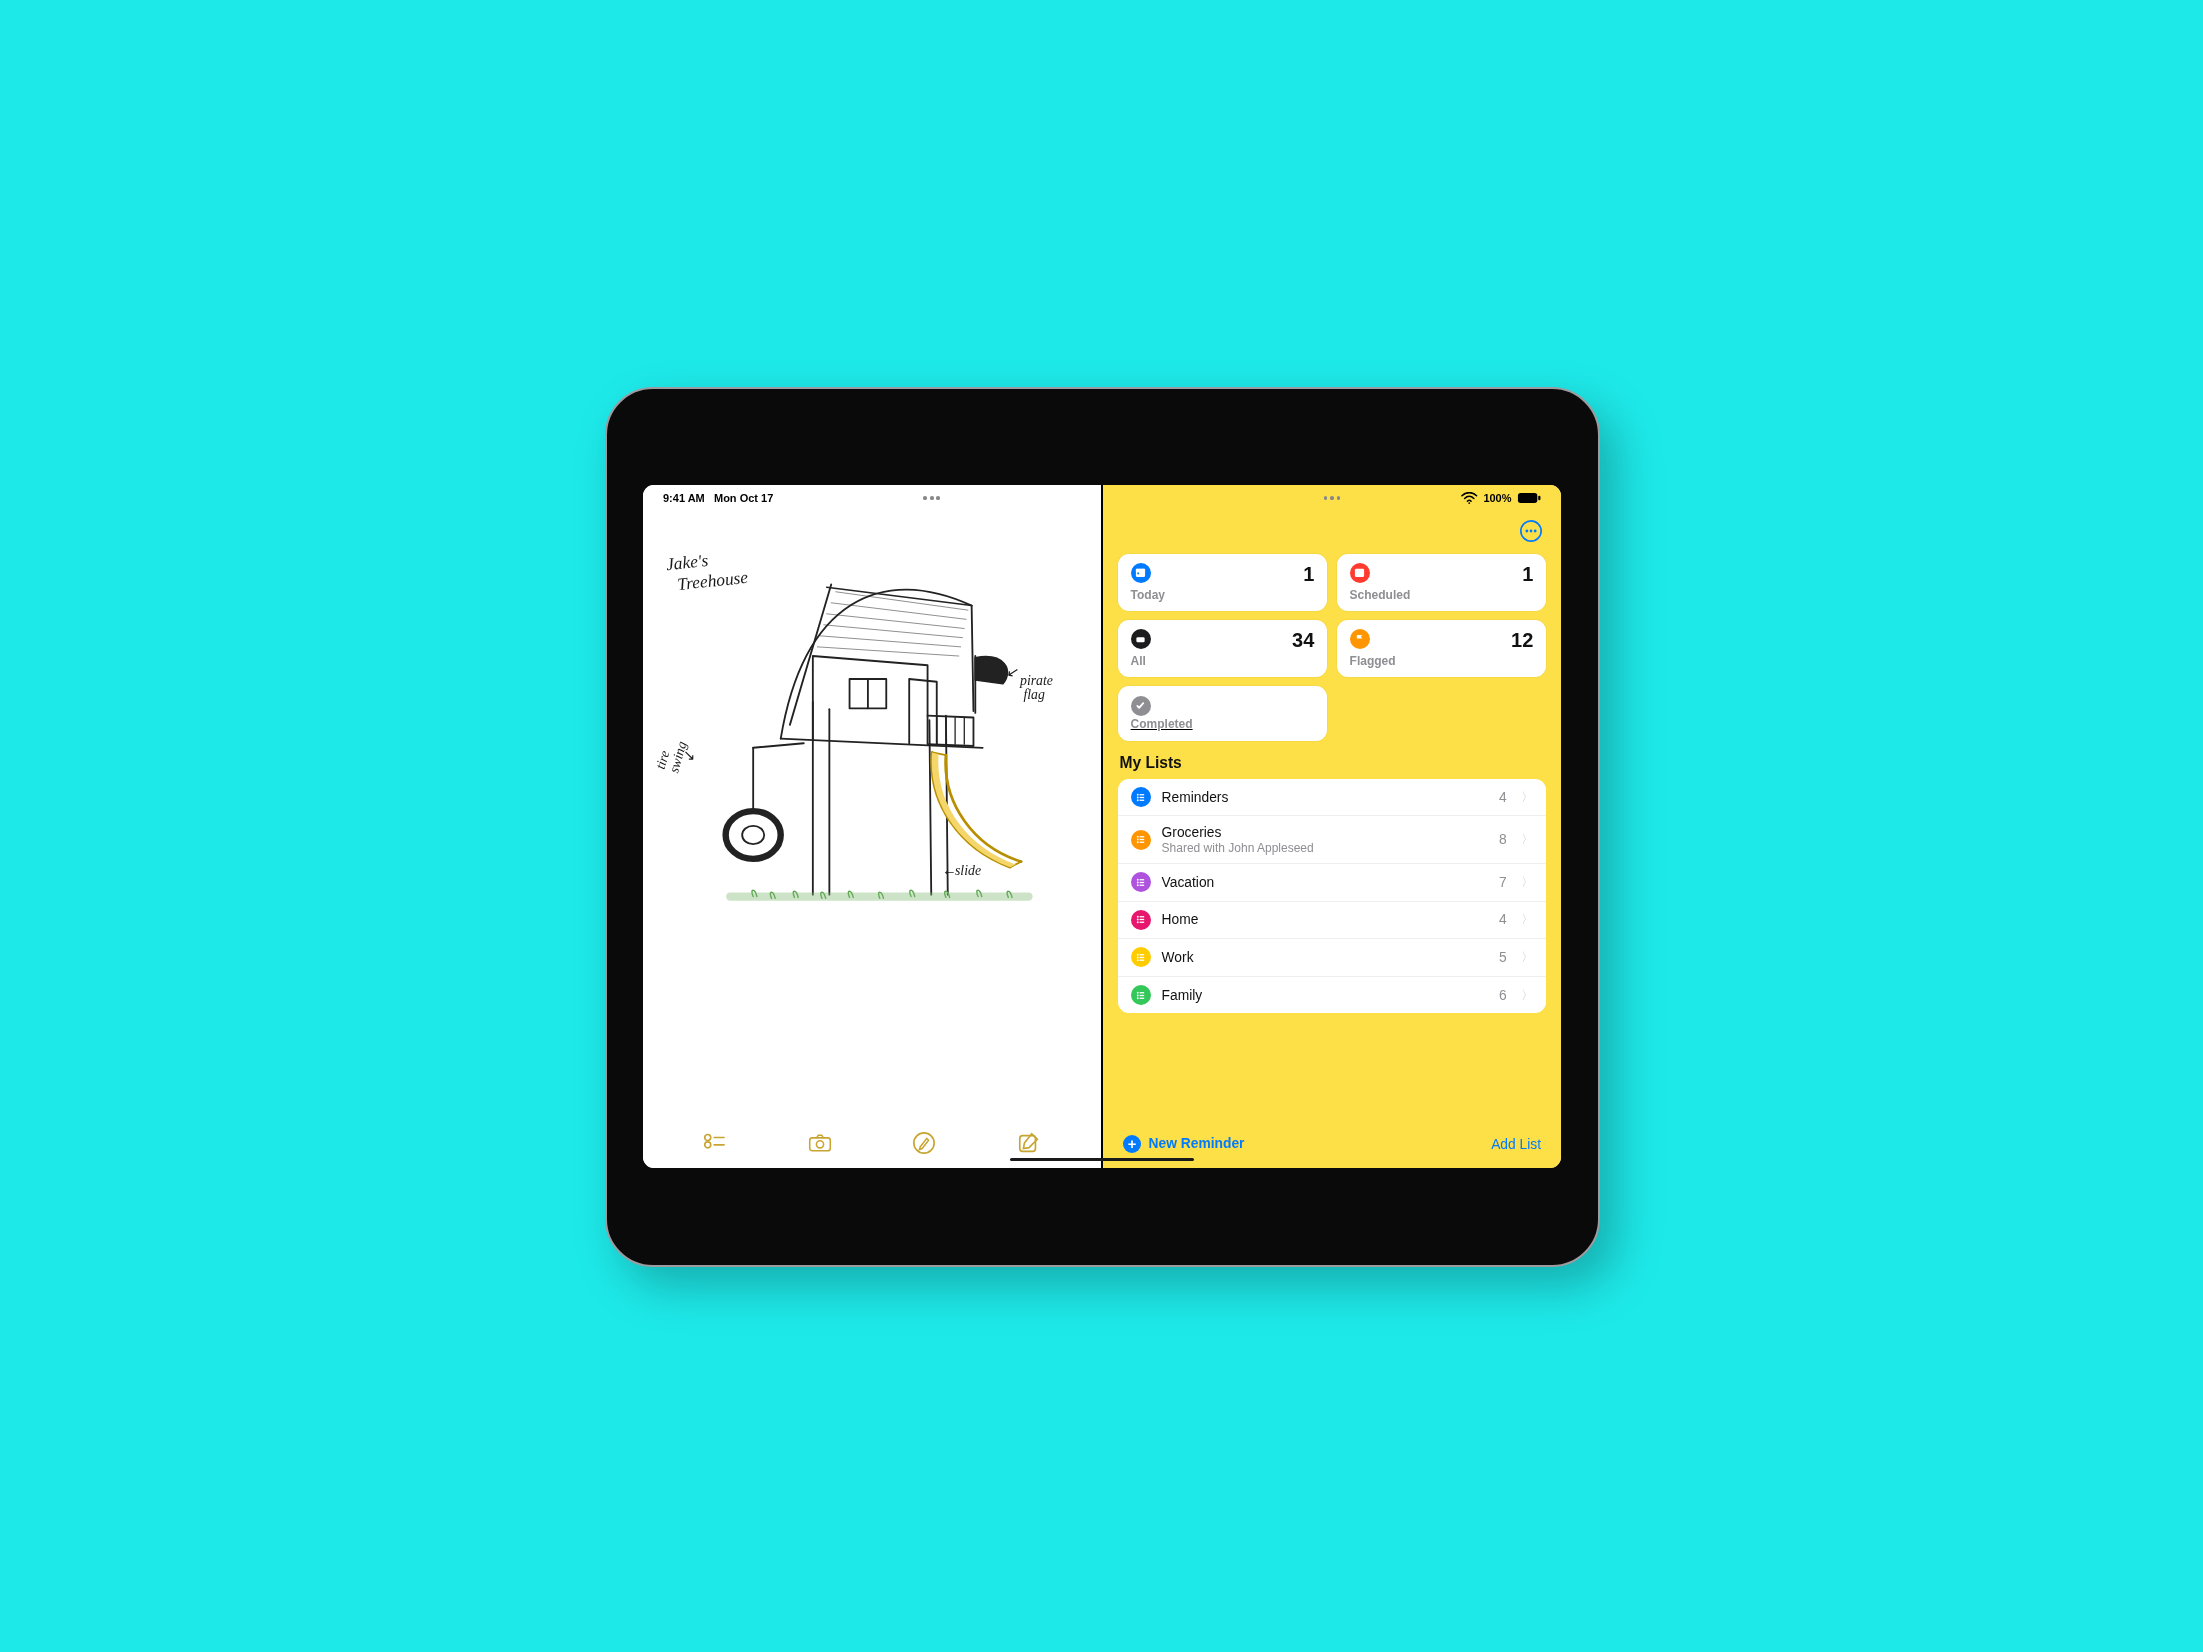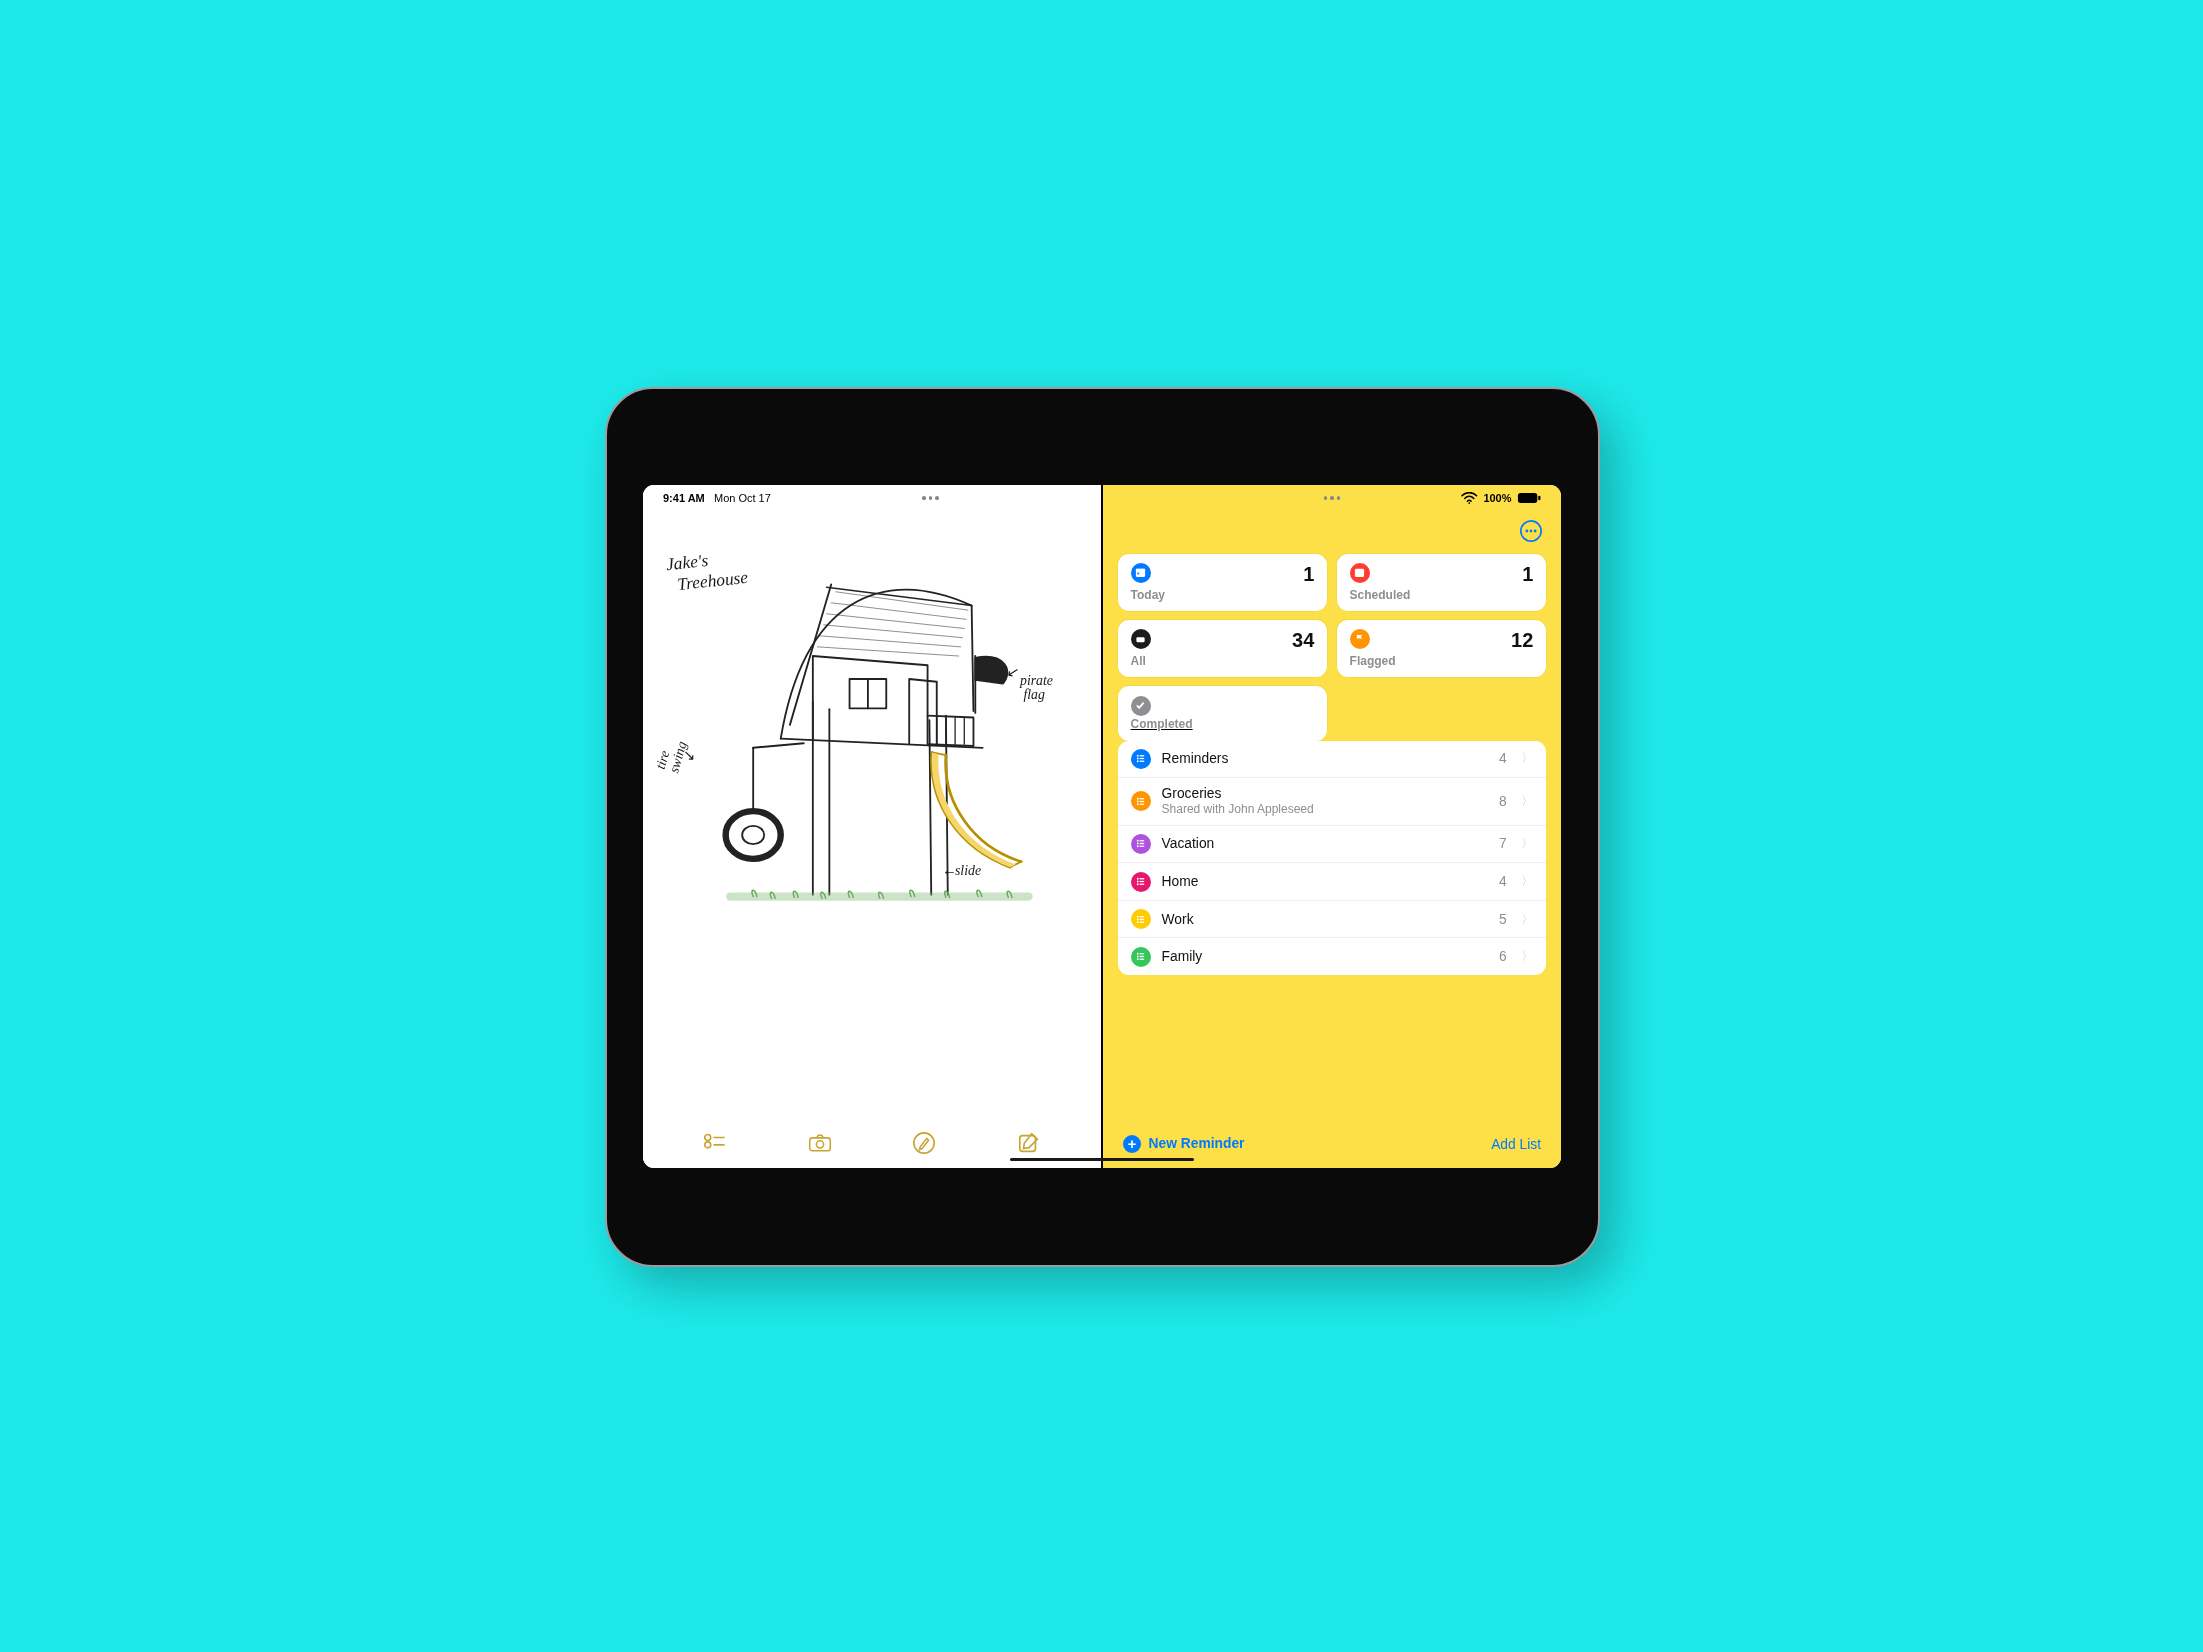--- a/index.html
+++ b/index.html
@@ -134,21 +134,21 @@
 </style>
 </head>
 <body>
 
 <div class="ipad">
   <div class="screen">
 
     <div class="app-left">
       <div class="status status-left-col">
         <span>9:41 AM</span>
-        <span style="font-weight:400">Mon Oct 17</span>
+        <span style="font-weight:700">Mon Oct 17</span>
         <div class="dots">
             <span></span>
             <span></span>
             <span></span>
           </div>
       </div>
 
 
       <div class="notes-canvas">
         <svg width="459" height="514" viewBox="0 0 500 560" style="position:absolute;left:0;top:-11px">
@@ -337,20 +337,21 @@
         <div class="card wide">
           <div class="badge b-grey">
             <svg width="11" height="11" viewBox="0 0 12 12">
                 <path d="M2.5 6.5l2 2 4.5-5" fill="none" stroke="#fff" stroke-width="2" stroke-linecap="round" stroke-linejoin="round"></path>
               </svg>
           </div>
           <div class="label" style="grid-row:2">Completed</div>
         </div>
       </div>
 
+      <div class="section-header">My Lists</div>
 
       <div class="lists" id="lists">
           <div class="list-row">
             <div class="badge b-blue">
               <svg width="11" height="11" viewBox="0 0 12 12">
                 <circle cx="3" cy="3" r="1" fill="#fff"></circle>
                 <circle cx="3" cy="6" r="1" fill="#fff"></circle>
                 <circle cx="3" cy="9" r="1" fill="#fff"></circle>
                 <rect x="5" y="2.3" width="5" height="1.4" fill="#fff"></rect>
                 <rect x="5" y="5.3" width="5" height="1.4" fill="#fff"></rect>

